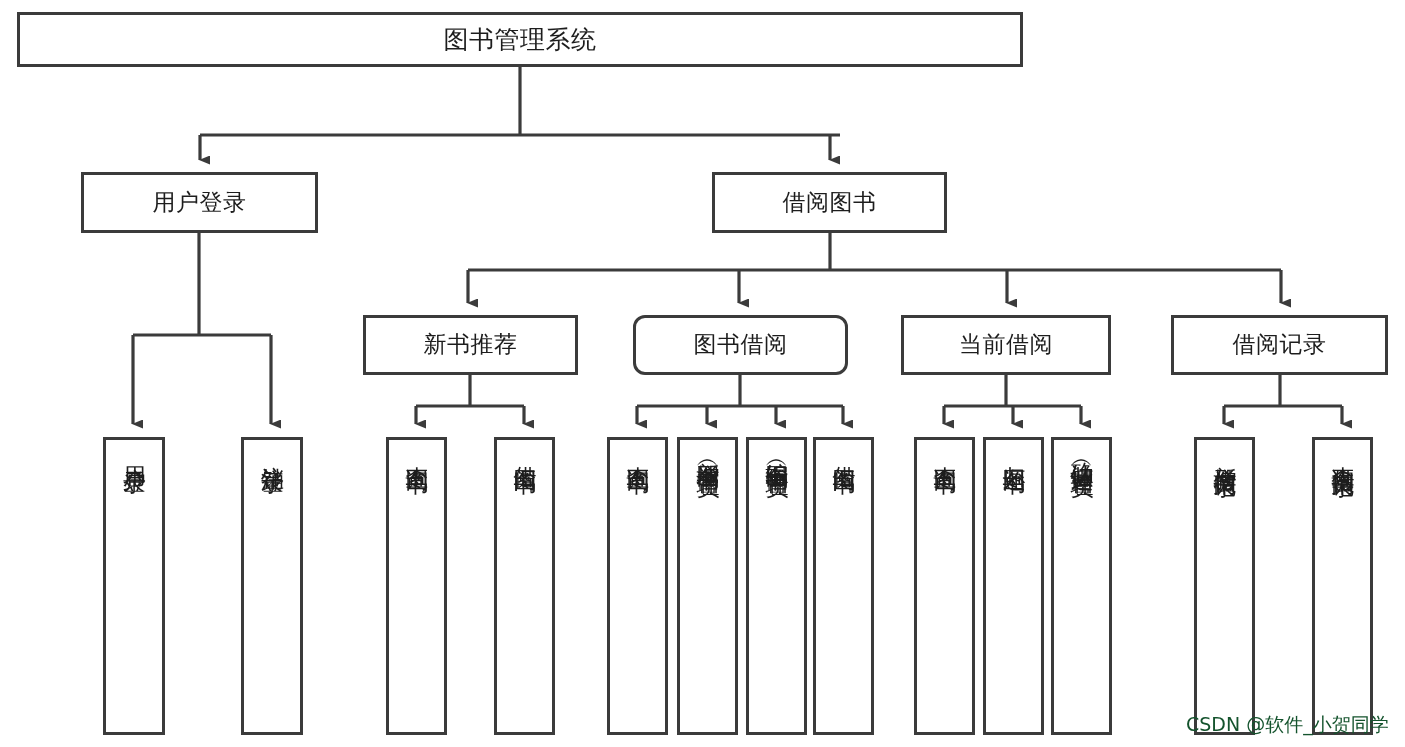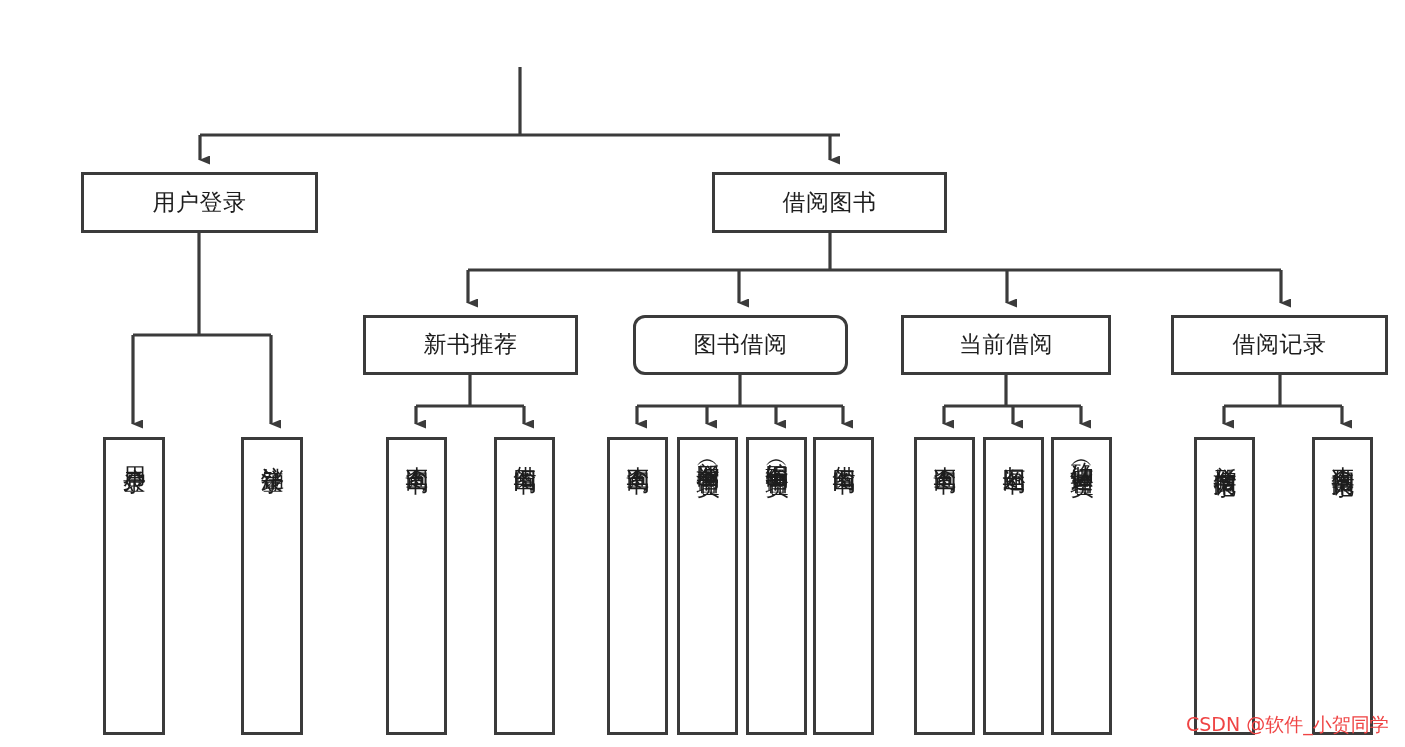--- a/index.html
+++ b/index.html
@@ -54,21 +54,21 @@
     line-height: 1.12;
     letter-spacing: 2px;
     white-space: nowrap;
   }
   .node.leaf.tall-text { padding-top: 4px; }
   #watermark {
     position: absolute;
     left: 1186px;
     top: 712px;
     font-size: 19px;
-    color: #ef4444;
+    color: #14532d;
     white-space: nowrap;
     z-index: 3;
     font-family: "DejaVu Sans", sans-serif;
   }
 </style>
 </head>
 <body>
 
 <div id="canvas">
 
@@ -115,20 +115,23 @@
       <path d="M1013,406 L1013,424" marker-end="url(#arw)"></path>
       <path d="M1081,406 L1081,424" marker-end="url(#arw)"></path>
 
       <path d="M1280,375 L1280,406"></path>
       <path d="M1224,406 L1342,406"></path>
       <path d="M1224,406 L1224,424" marker-end="url(#arw)"></path>
       <path d="M1342,406 L1342,424" marker-end="url(#arw)"></path>
     </g>
   </svg>
 
+  <div class="node root" style="left:17px;top:12px;width:1006px;height:55px;">
+    <span class="label">图书管理系统</span>
+  </div>
 
   <div class="node level2" style="left:81px;top:172px;width:237px;height:61px;">
     <span class="label">用户登录</span>
   </div>
   <div class="node level2" style="left:712px;top:172px;width:235px;height:61px;">
     <span class="label">借阅图书</span>
   </div>
 
   <div class="node level3" style="left:363px;top:315px;width:215px;height:60px;">
     <span class="label">新书推荐</span>

